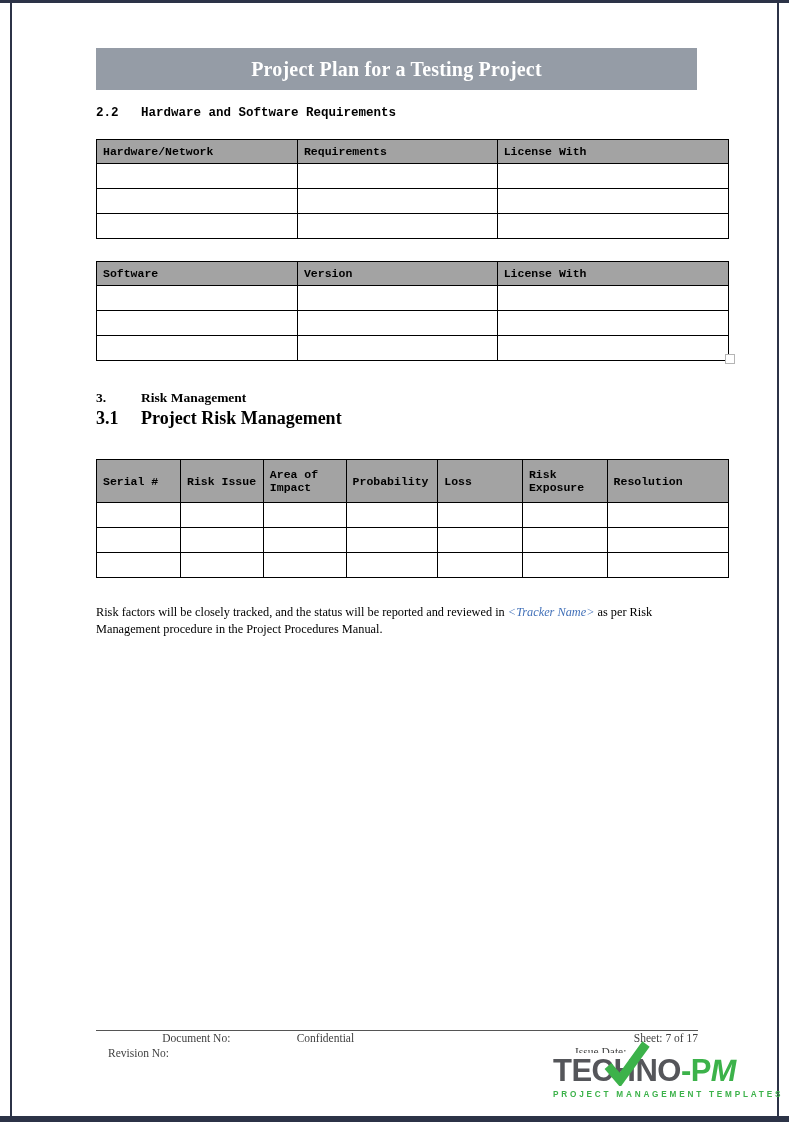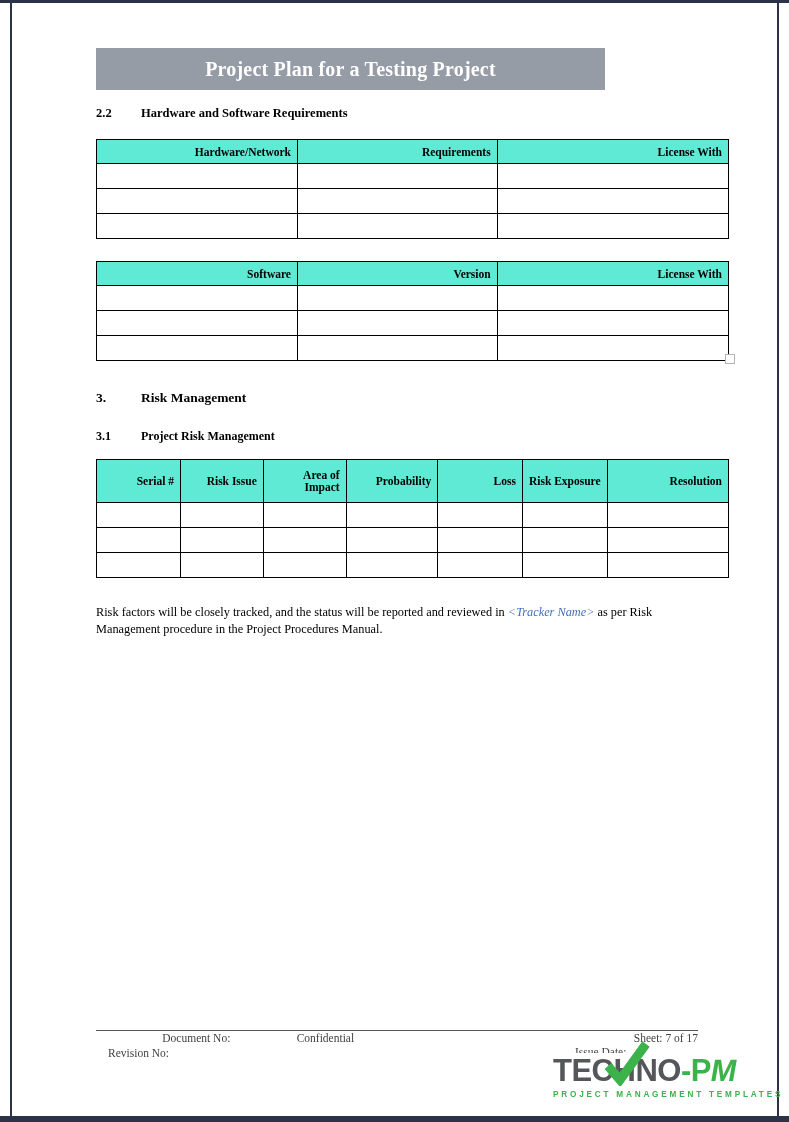--- a/index.html
+++ b/index.html
@@ -4,36 +4,36 @@
 <style>
   html,body{margin:0;padding:0;background:#fff;}
   .page{position:relative;width:789px;height:1122px;background:#fff;overflow:hidden;
         font-family:"Liberation Serif","DejaVu Serif",serif;color:#000;}
   
   .frame-top{position:absolute;left:0;top:0;width:100%;height:3px;background:#2c3347;}
   .frame-bottom{position:absolute;left:0;bottom:0;width:100%;height:6px;background:#2c3347;}
   .frame-left{position:absolute;left:10px;top:0;width:2px;height:100%;background:#2c3347;}
   .frame-right{position:absolute;right:10px;top:0;width:2px;height:100%;background:#2c3347;}
 
-  .banner{position:absolute;left:96px;top:48px;width:509px;height:42px;background:#959ca6;
+  .banner{position:absolute;left:96px;top:48px;width:601px;height:42px;background:#959ca6;
           display:flex;align-items:center;justify-content:center;}
   .banner span{color:#ffffff;font-size:20px;font-weight:bold;letter-spacing:.2px;}
 
   .sec-heading{position:absolute;left:96px;font-weight:bold;white-space:nowrap;}
-  #h22{top:106px;font-size:12.5px;}
+  #h22{top:106px;font-size:12.5px;font-family:Liberation Mono, monospace;}
   #h3{top:390px;font-size:13.5px;}
-  #h31{top:429px;font-size:12px;}
+  #h31{top:408px;font-size:18px;}
   .hnum{display:inline-block;min-width:45px;}
 
   table{border-collapse:collapse;position:absolute;left:96px;width:633px;table-layout:fixed;}
   #table-hardware{top:139px;}
   #table-software{top:261px;}
   #table-risk{top:459px;}
   th,td{border:1px solid #000;padding:2px 6px;vertical-align:middle;}
-  th{background:#5eead4;text-align:right;font-size:11.5px;font-weight:bold;}
+  th{background:#a3a3a3;text-align:left;font-size:11.5px;font-weight:bold;font-family:Liberation Mono, monospace;}
   .t3 th{height:19px;}
   .t3 td{height:20px;}
   #table-risk th{height:38px;}
   #table-risk td{height:20px;}
 
   .anchor-marker{position:absolute;left:725px;top:354px;width:8px;height:8px;
                  border:1px solid #b5b5b5;background:#fff;}
 
   .para{position:absolute;left:96px;top:604px;width:601px;font-size:12.3px;line-height:17px;}
   .tracker{color:#4170b8;font-style:italic;}

